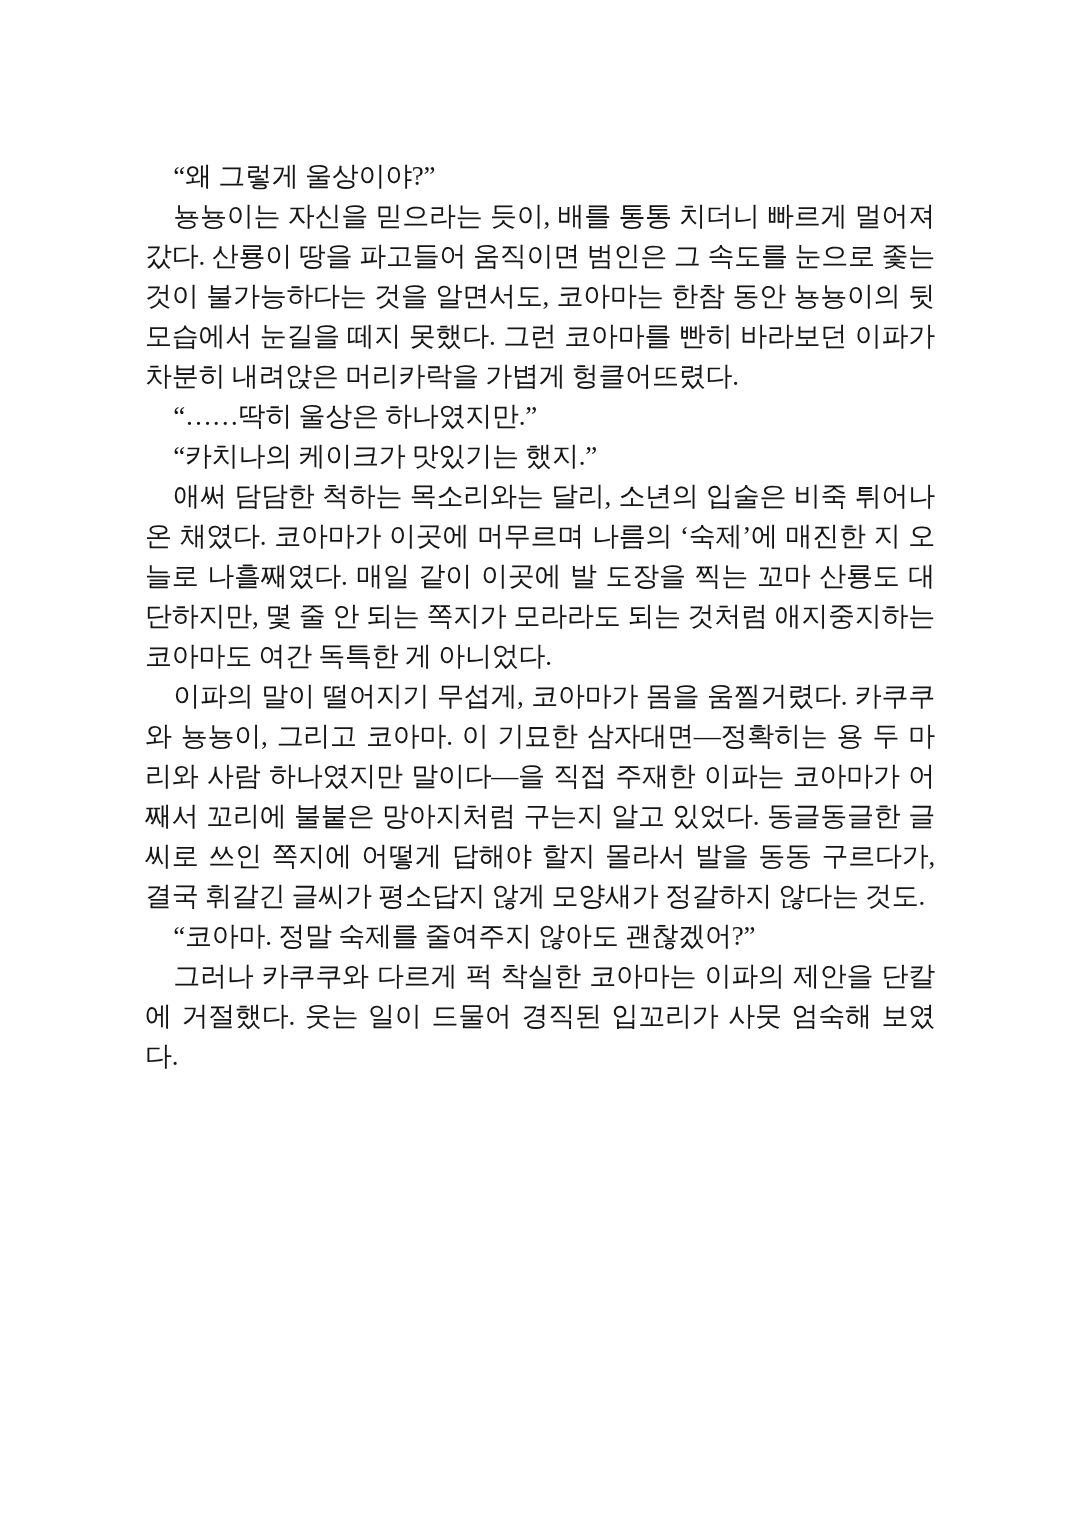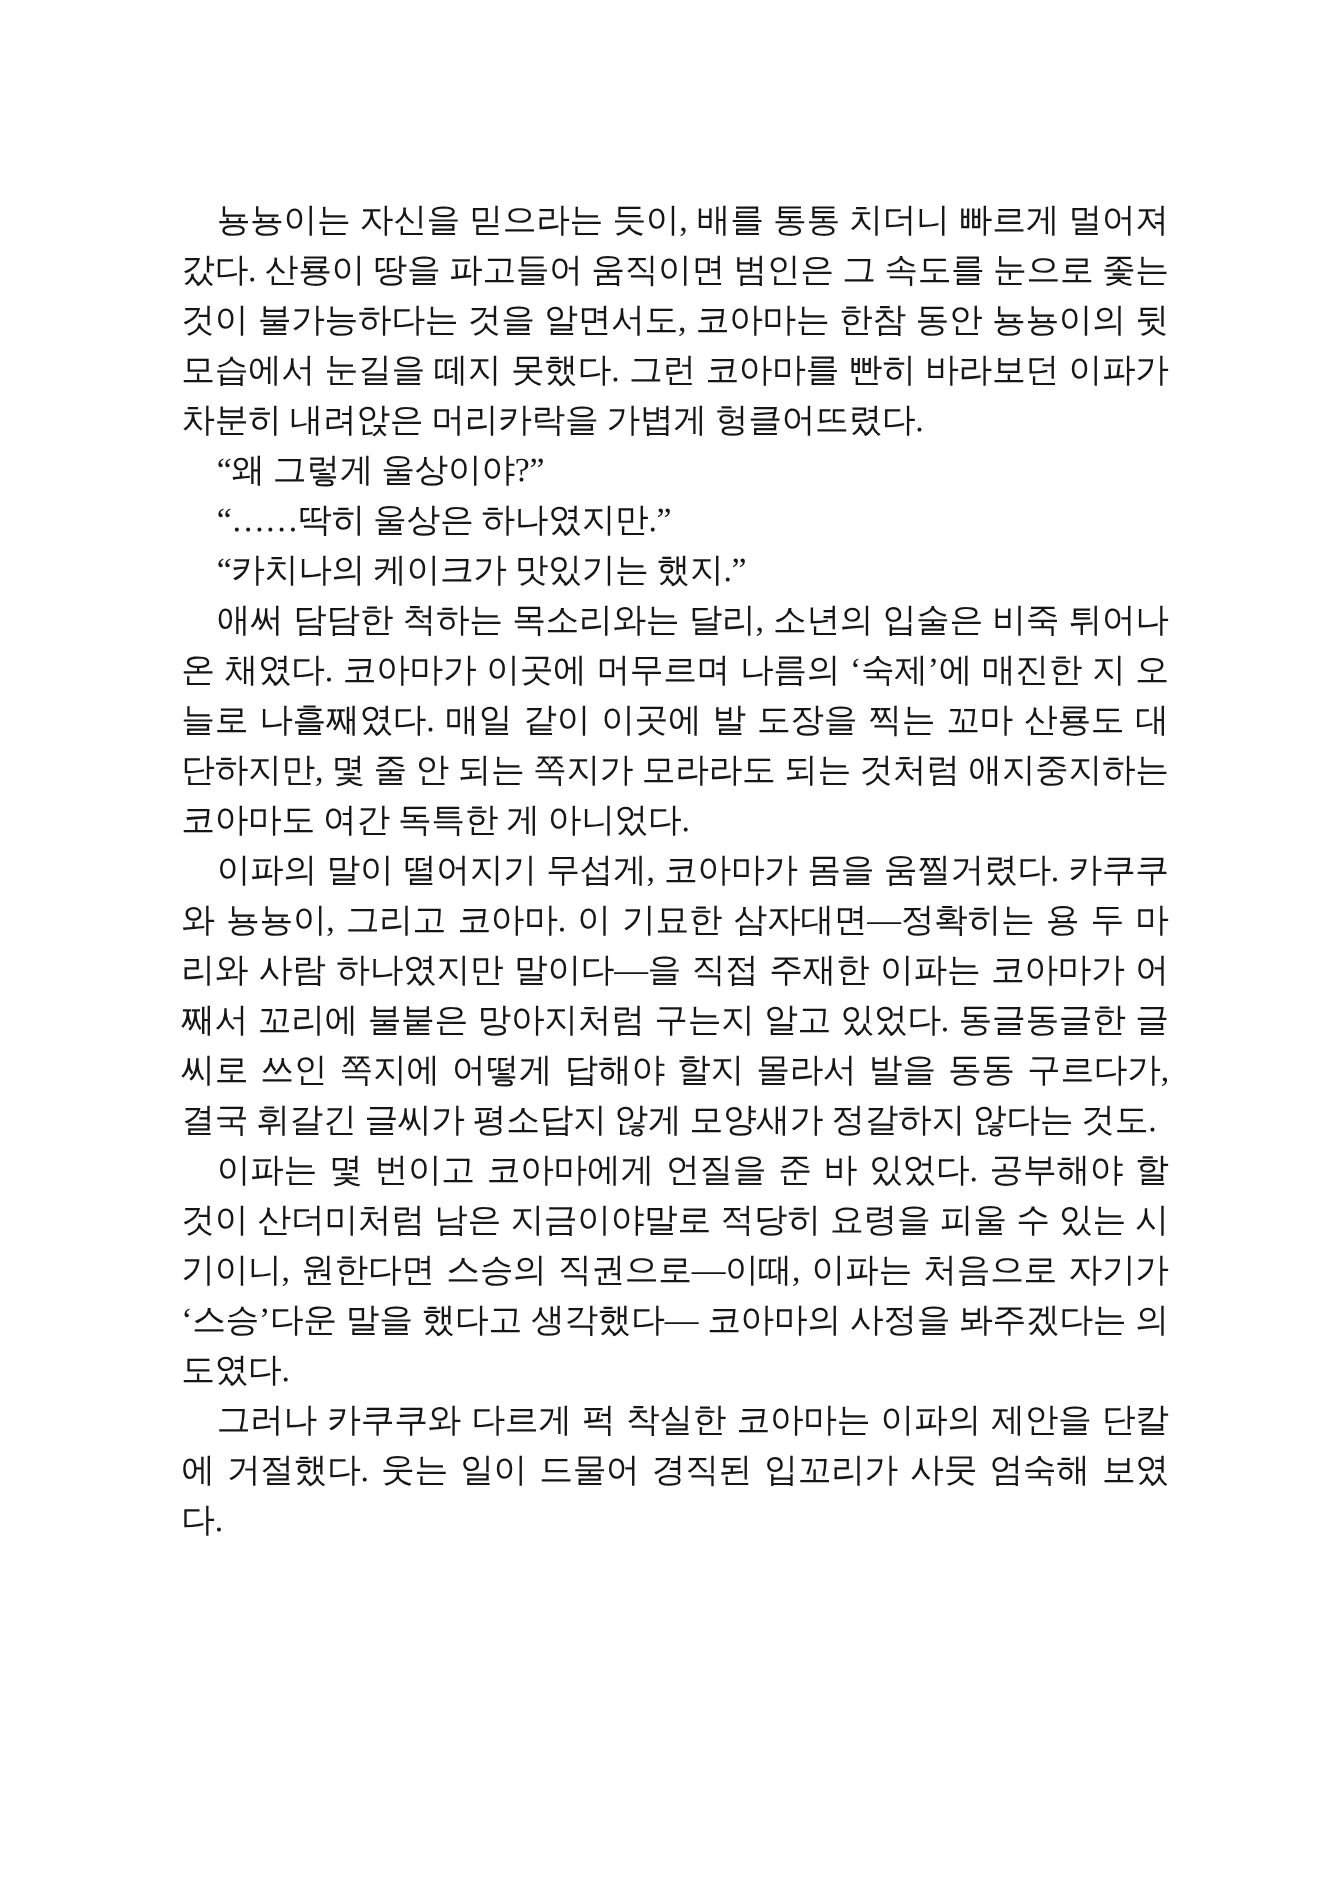--- a/index.html
+++ b/index.html
@@ -26,22 +26,22 @@
     text-indent: 1.05em;
     word-break: break-all;
     letter-spacing: -0.01em;
   }
 </style>
 </head>
 <body>
 
 <div class="page">
   <div class="text-block">
+    <p>“왜 그렇게 울상이야?”</p>
     <p>뇽뇽이는 자신을 믿으라는 듯이, 배를 통통 치더니 빠르게 멀어져갔다. 산룡이 땅을 파고들어 움직이면 범인은 그 속도를 눈으로 좇는 것이 불가능하다는 것을 알면서도, 코아마는 한참 동안 뇽뇽이의 뒷모습에서 눈길을 떼지 못했다. 그런 코아마를 빤히 바라보던 이파가 차분히 내려앉은 머리카락을 가볍게 헝클어뜨렸다.</p>
-    <p>“왜 그렇게 울상이야?”</p>
     <p>“……딱히 울상은 하나였지만.”</p>
     <p>“카치나의 케이크가 맛있기는 했지.”</p>
     <p>애써 담담한 척하는 목소리와는 달리, 소년의 입술은 비죽 튀어나온 채였다. 코아마가 이곳에 머무르며 나름의 ‘숙제’에 매진한 지 오늘로 나흘째였다. 매일 같이 이곳에 발 도장을 찍는 꼬마 산룡도 대단하지만, 몇 줄 안 되는 쪽지가 모라라도 되는 것처럼 애지중지하는 코아마도 여간 독특한 게 아니었다.</p>
     <p>이파의 말이 떨어지기 무섭게, 코아마가 몸을 움찔거렸다. 카쿠쿠와 뇽뇽이, 그리고 코아마. 이 기묘한 삼자대면—정확히는 용 두 마리와 사람 하나였지만 말이다—을 직접 주재한 이파는 코아마가 어째서 꼬리에 불붙은 망아지처럼 구는지 알고 있었다. 동글동글한 글씨로 쓰인 쪽지에 어떻게 답해야 할지 몰라서 발을 동동 구르다가, 결국 휘갈긴 글씨가 평소답지 않게 모양새가 정갈하지 않다는 것도.</p>
-    <p>이파는 몇 번이고 코아마에게 언질을 준 바 있었다. 공부해야 할 것이 산더미처럼 남은 지금이야말로 적당히 요령을 피울 수 있는 시기이니, 원한다면 스승의 직권으로—이때, 이파는 처음으로 자기가 ‘스승’다운 말을 했다고 생각했다— 코아마의 사정을 봐주겠다는 의도였다.</p>
+    <p>“코아마. 정말 숙제를 줄여주지 않아도 괜찮겠어?”</p>
     <p>그러나 카쿠쿠와 다르게 퍽 착실한 코아마는 이파의 제안을 단칼에 거절했다. 웃는 일이 드물어 경직된 입꼬리가 사뭇 엄숙해 보였다.</p>
   </div>
 </div>
 
 </body></html>

